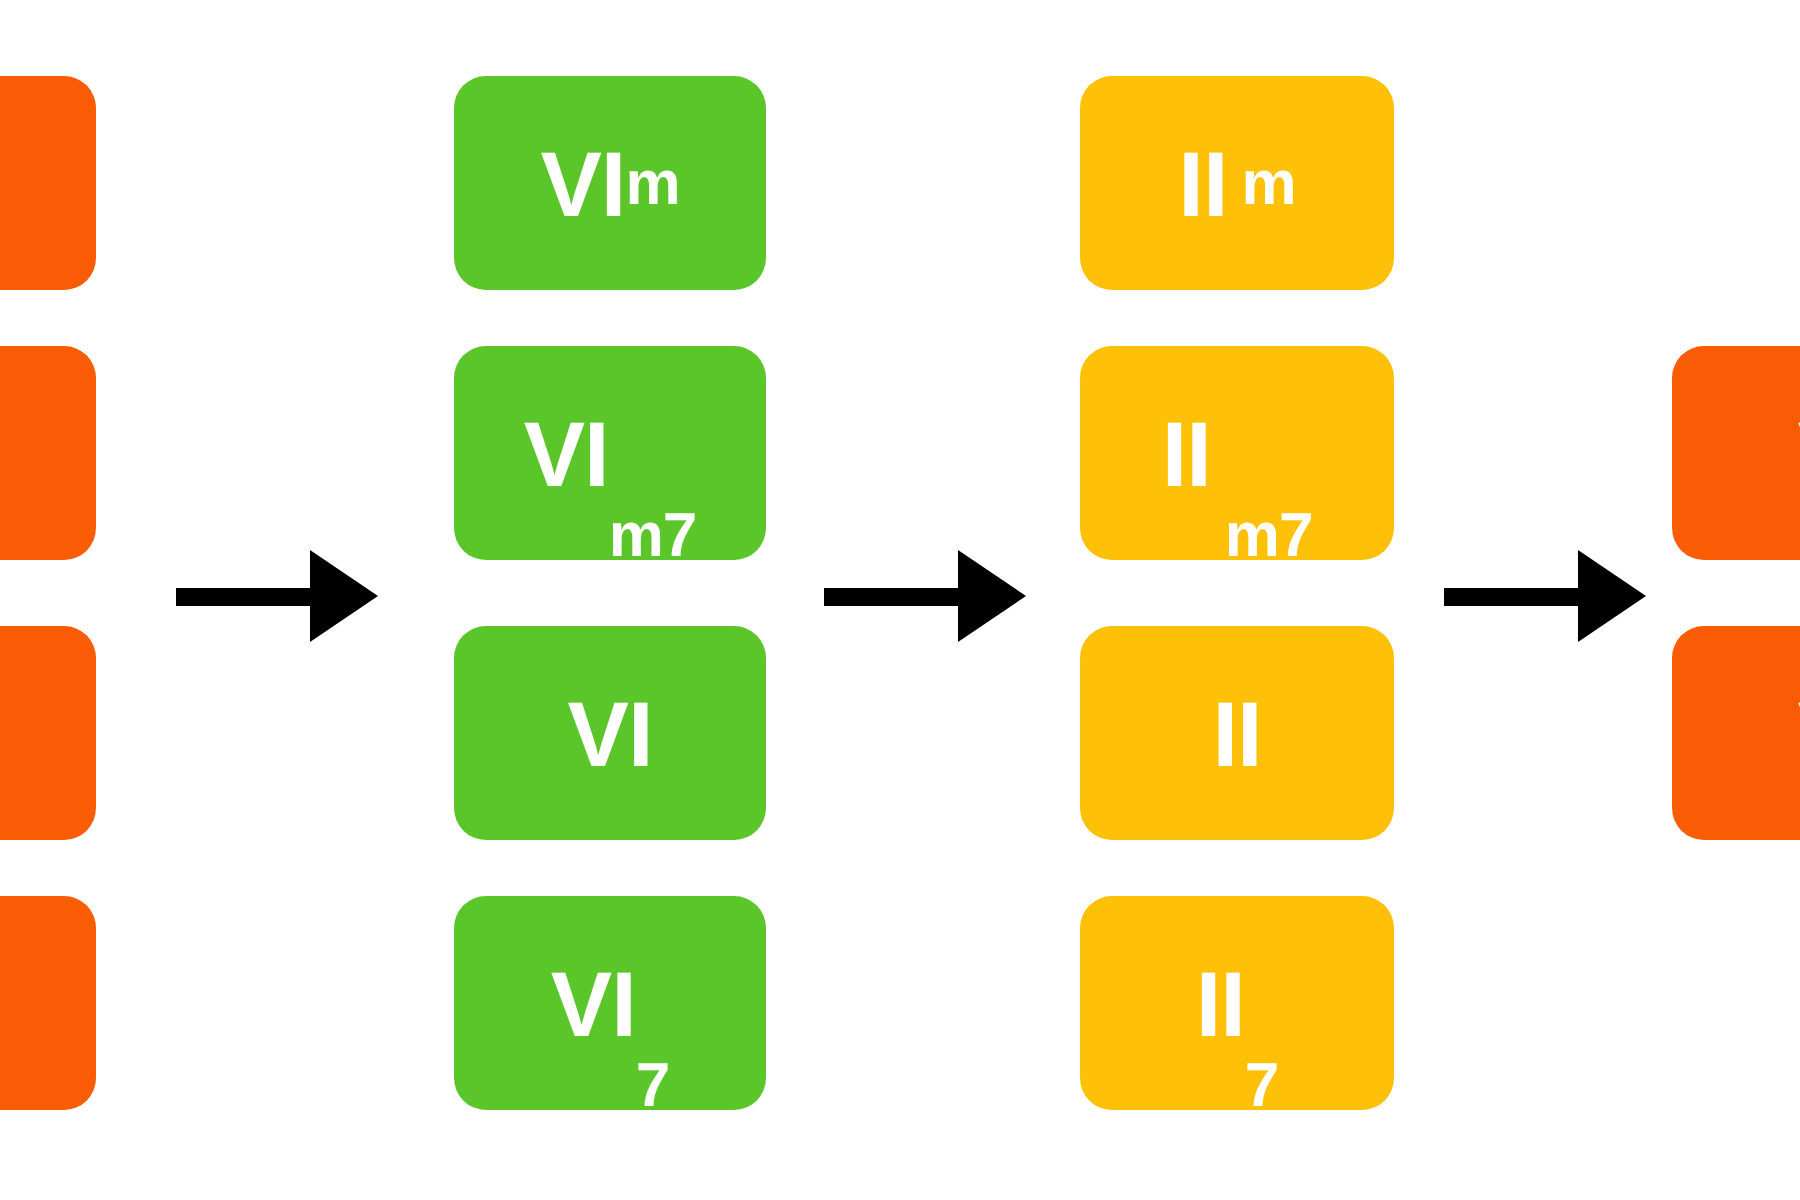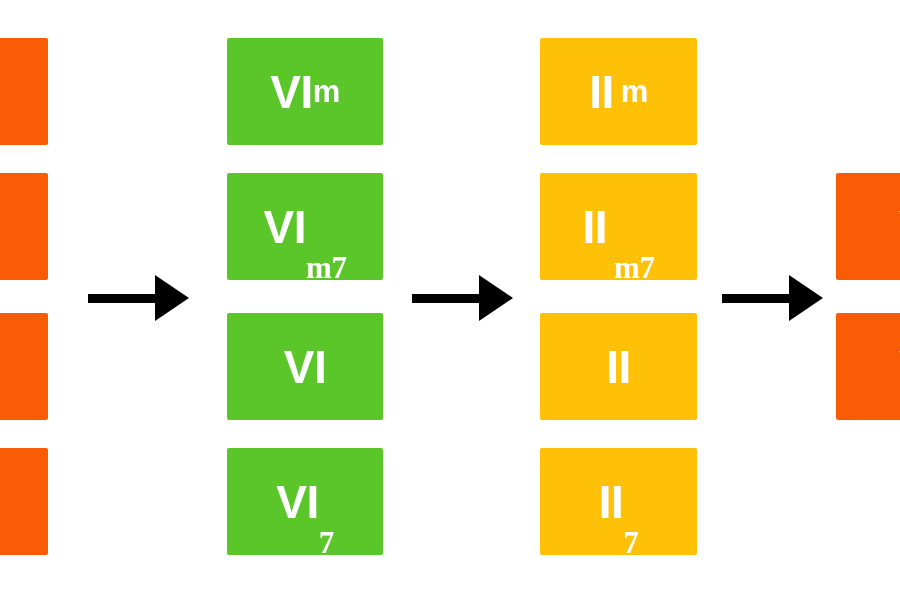--- a/index.html
+++ b/index.html
@@ -15,21 +15,21 @@
     position: relative;
     width: 900px;
     height: 600px;
     background: #ffffff;
     overflow: hidden;
   }
 
   
   .chip {
     position: absolute;
-    border-radius: 2px;
+    border-radius: 16px;
     display: flex;
     align-items: center;
     justify-content: center;
     box-sizing: border-box;
     color: #ffffff;
     line-height: 1;
     white-space: nowrap;
     user-select: none;
   }
   .chip .numeral {
@@ -42,21 +42,20 @@
     font-weight: bold;
     letter-spacing: -0.5px;
   }
   .chip .suffix.spaced {
     margin-left: 7px;
   }
   .chip .suffix.sub {
     align-self: flex-end;
     position: relative;
     top: 3px;
-    font-family: Liberation Serif, serif;
   }
 
   
   .arrow {
     position: absolute;
     height: 46px;
     display: flex;
     align-items: center;
   }
   .arrow .shaft {

